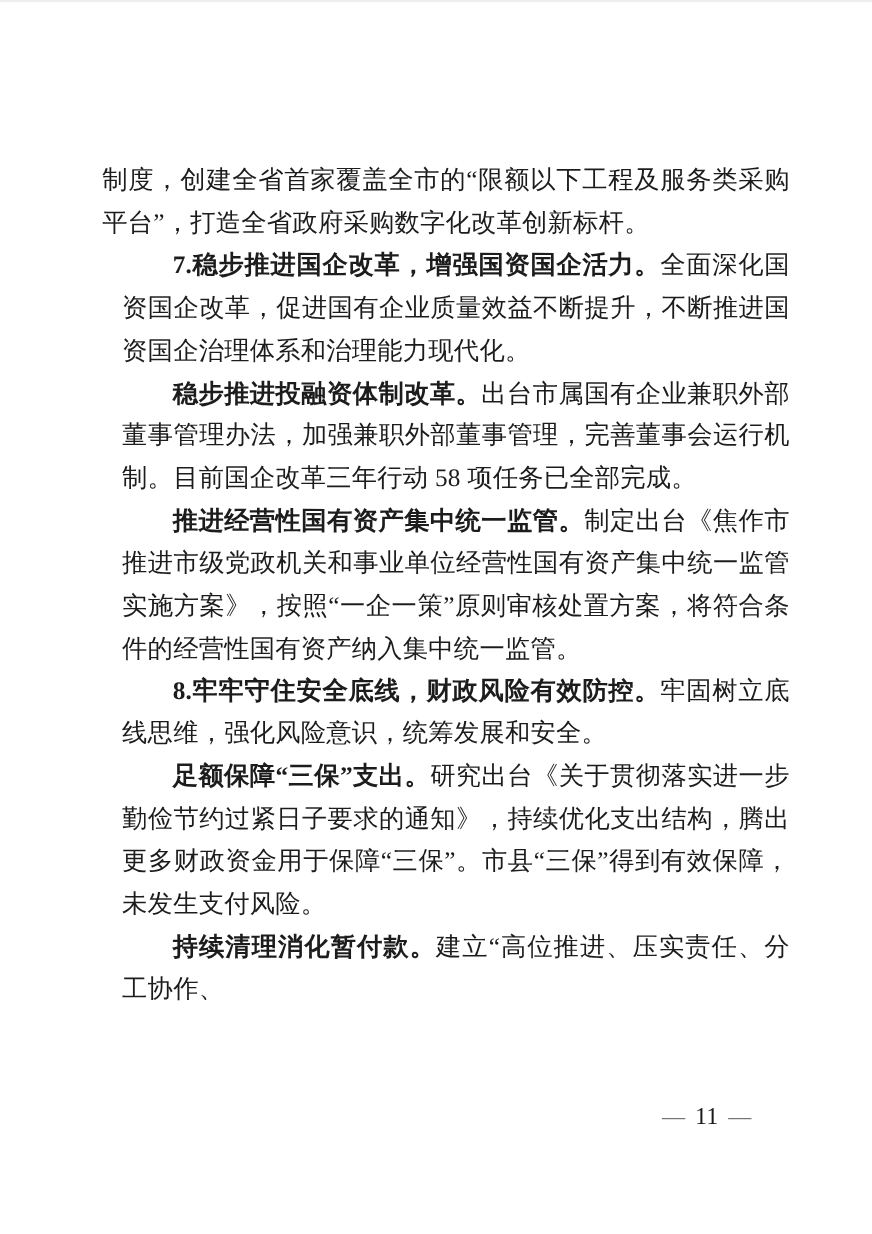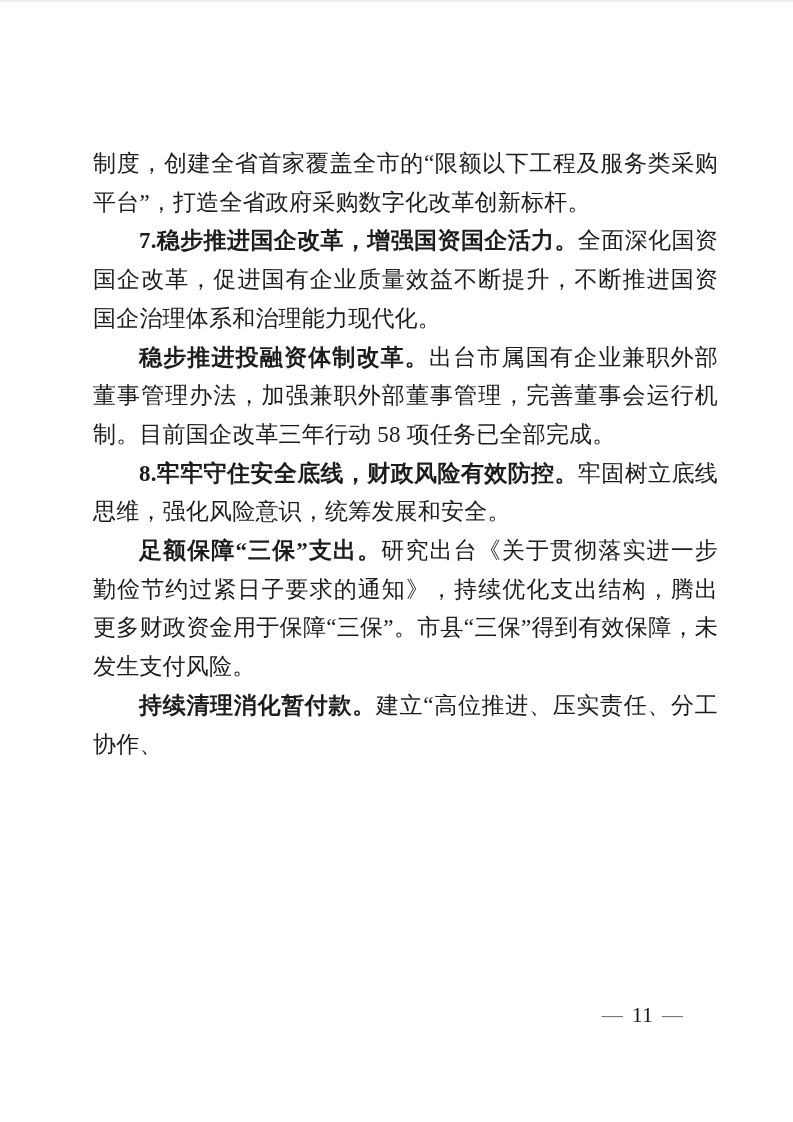--- a/index.html
+++ b/index.html
@@ -25,21 +25,21 @@
     font-size: 23px;
     line-height: 38.7px;
     color: #1c1c1c;
     text-align: justify;
     letter-spacing: 0.2px;
   }
   .para {
     margin: 0;
     padding: 0;
   }
-  .para.indent { text-indent: 2em; }
+  .para.indent { text-indent: 2em; margin-left: 18px; }
   .lead { font-weight: 700; }
   .page-number {
     position: absolute;
     top: 1002px;
     right: 101px;
     font-size: 21px;
     color: #1a1a1a;
     white-space: nowrap;
   }
   .pn-dash {
@@ -60,20 +60,21 @@
 
 <div class="text-block">
 
   <p class="para"><span class="lead"></span><span>制度，创建全省首家覆盖全市的“限额以下工程及服务类采购平台”，打造全省政府采购数字化改革创新标杆。</span></p>
 
   <p class="para indent"><span class="lead">7.稳步推进国企改革，增强国资国企活力。</span><span>全面深化国资国企改革，促进国有企业质量效益不断提升，不断推进国资国企治理体系和治理能力现代化。</span></p>
 
   <p class="para indent"><span class="lead">稳步推进投融资体制改革。</span><span>出台市属国有企业兼职外部董事管理办法，加强兼职外部董事管理，完善董事会运行机制。目前国企改革三年行动 58 项任务已全部完成。</span></p>
 
 
+  <p class="para indent"><span class="lead">推进经营性国有资产集中统一监管。</span><span>制定出台《焦作市推进市级党政机关和事业单位经营性国有资产集中统一监管实施方案》，按照“一企一策”原则审核处置方案，将符合条件的经营性国有资产纳入集中统一监管。</span></p>
 
   <p class="para indent"><span class="lead">8.牢牢守住安全底线，财政风险有效防控。</span><span>牢固树立底线思维，强化风险意识，统筹发展和安全。</span></p>
 
   <p class="para indent"><span class="lead">足额保障“三保”支出。</span><span>研究出台《关于贯彻落实进一步勤俭节约过紧日子要求的通知》，持续优化支出结构，腾出更多财政资金用于保障“三保”。市县“三保”得到有效保障，未发生支付风险。</span></p>
 
   <p class="para indent"><span class="lead">持续清理消化暂付款。</span><span>建立“高位推进、压实责任、分工协作、</span></p>
 
 </div>
 
 <div class="page-number"><span class="pn-dash">—</span><span class="pn-num">11</span><span class="pn-dash">—</span></div>

